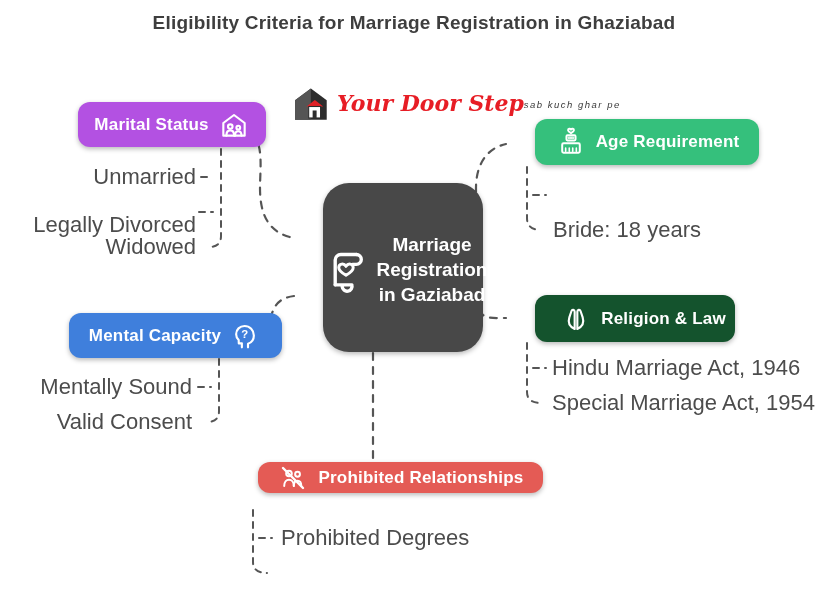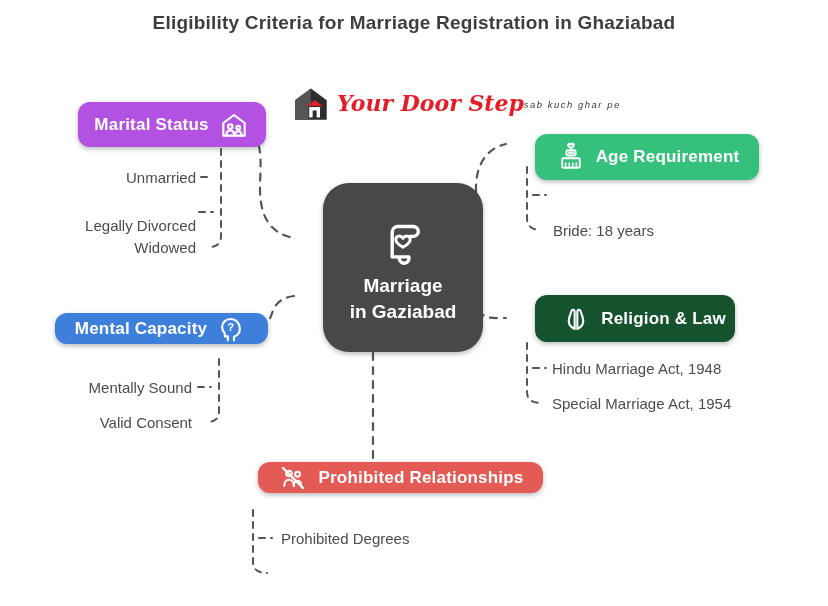--- a/index.html
+++ b/index.html
@@ -27,31 +27,31 @@
   
   .node {
     position:absolute; display:flex; align-items:center; justify-content:center;
     color:#fff; border-radius:12px; box-shadow:0 2px 5px rgba(0,0,0,.28);
     gap:9px; box-sizing:border-box;margin-left:28px;
   }
   .branch-label { font-size:17px; font-weight:600; letter-spacing:.2px; white-space:nowrap; }
   .node svg { flex:0 0 auto; }
   .center-node {
     left:295px; top:183px; width:160px; height:169px;
-    flex-direction:column; border-radius:26px; gap:4px; padding-top:4px;
+    flex-direction:row; border-radius:26px; gap:4px; padding-top:4px;
   }
   .center-label { font-size:19px; font-weight:600; line-height:1.32; text-align:center; }
   .n-marital   { left:50px;  top:102px; width:188px; height:45px; }
-  .n-age       { left:507px; top:134px; width:224px; height:46px; }
-  .n-mental    { left:27px;  top:313px; width:213px; height:31px; }
+  .n-age       { left:507px; top:119px; width:224px; height:46px; }
+  .n-mental    { left:41px;  top:313px; width:213px; height:45px; }
   .n-religion  { left:507px; top:295px; width:200px; height:47px; }
   .n-prohibited{ left:230px; top:462px; width:285px; height:31px; }
   
   .leaf {
-    position:absolute; font-size:15px; color:#4c4c4c; white-space:nowrap;
+    position:absolute; font-size:22px; color:#4c4c4c; white-space:nowrap;
     transform:translateY(-50%); line-height:1;
   }
   .leaf.r { text-align:right; }
 </style>
 </head>
 <body>
 
 <div class="canvas">
 
   <h1 class="title">Eligibility Criteria for Marriage Registration in Ghaziabad</h1>
@@ -95,20 +95,21 @@
 
   <div class="node center-node" style="background: rgb(72, 72, 72);">
     <svg width="54" height="54" viewBox="0 0 24 24" fill="none" stroke="#ffffff" stroke-width="1.5" stroke-linecap="round" stroke-linejoin="round">
       <path d="M7.2 18.6 V7.6 A2.5 2.5 0 0 1 9.7 5.1 H16.6"></path>
       <path d="M16.6 5.1 A2.2 2.2 0 1 1 16.6 9.5 H14.9"></path>
       <path d="M7.2 18.6 H14.6 A2.2 2.2 0 1 1 10.3 19.4"></path>
       <path d="M12 10.4 c-.9-1.6-3.2-1.3-3.2.6 0 1.5 3.2 3.3 3.2 3.3 s3.2-1.8 3.2-3.3 c0-1.9-2.3-2.2-3.2-.6 z" stroke-width="1.3"></path>
     </svg>
     <div class="center-label">
       <div>Marriage</div>
+      <div>Registration</div>
       <div>in Gaziabad</div>
     </div>
   </div>
 
   <div class="node n-marital" style="background: rgb(179, 81, 226);">
     <span class="branch-label">Marital Status</span>
     <svg width="32" height="32" viewBox="0 0 24 24" fill="none" stroke="#ffffff" stroke-width="1.6" stroke-linecap="round" stroke-linejoin="round">
       <path d="M4 10.5 L12 4.5 L20 10.5 V20 H4 Z"></path>
       <circle cx="9.2" cy="13.2" r="1.7"></circle>
       <path d="M6.3 20 c0-2.6 1.3-4 2.9-4 s2.9 1.4 2.9 4"></path>
@@ -159,18 +160,18 @@
 
   <span class="leaf r" style="right:632px; top:177px;">Unmarried</span>
   <span class="leaf r" style="right:632px; top:225px;">Legally Divorced</span>
   <span class="leaf r" style="right:632px; top:247px;">Widowed</span>
 
   <span class="leaf" style="left:553px; top:230px;">Bride: 18 years</span>
 
   <span class="leaf r" style="right:636px; top:387px;">Mentally Sound</span>
   <span class="leaf r" style="right:636px; top:422px;">Valid Consent</span>
 
-  <span class="leaf" style="left:552px; top:368px;">Hindu Marriage Act, 1948</span>
+  <span class="leaf" style="left:552px; top:368px;">Hindu Marriage Act, 1946</span>
   <span class="leaf" style="left:552px; top:403px;">Special Marriage Act, 1954</span>
 
   <span class="leaf" style="left:281px; top:538px;">Prohibited Degrees</span>
 
 </div>
 
 </body></html>

